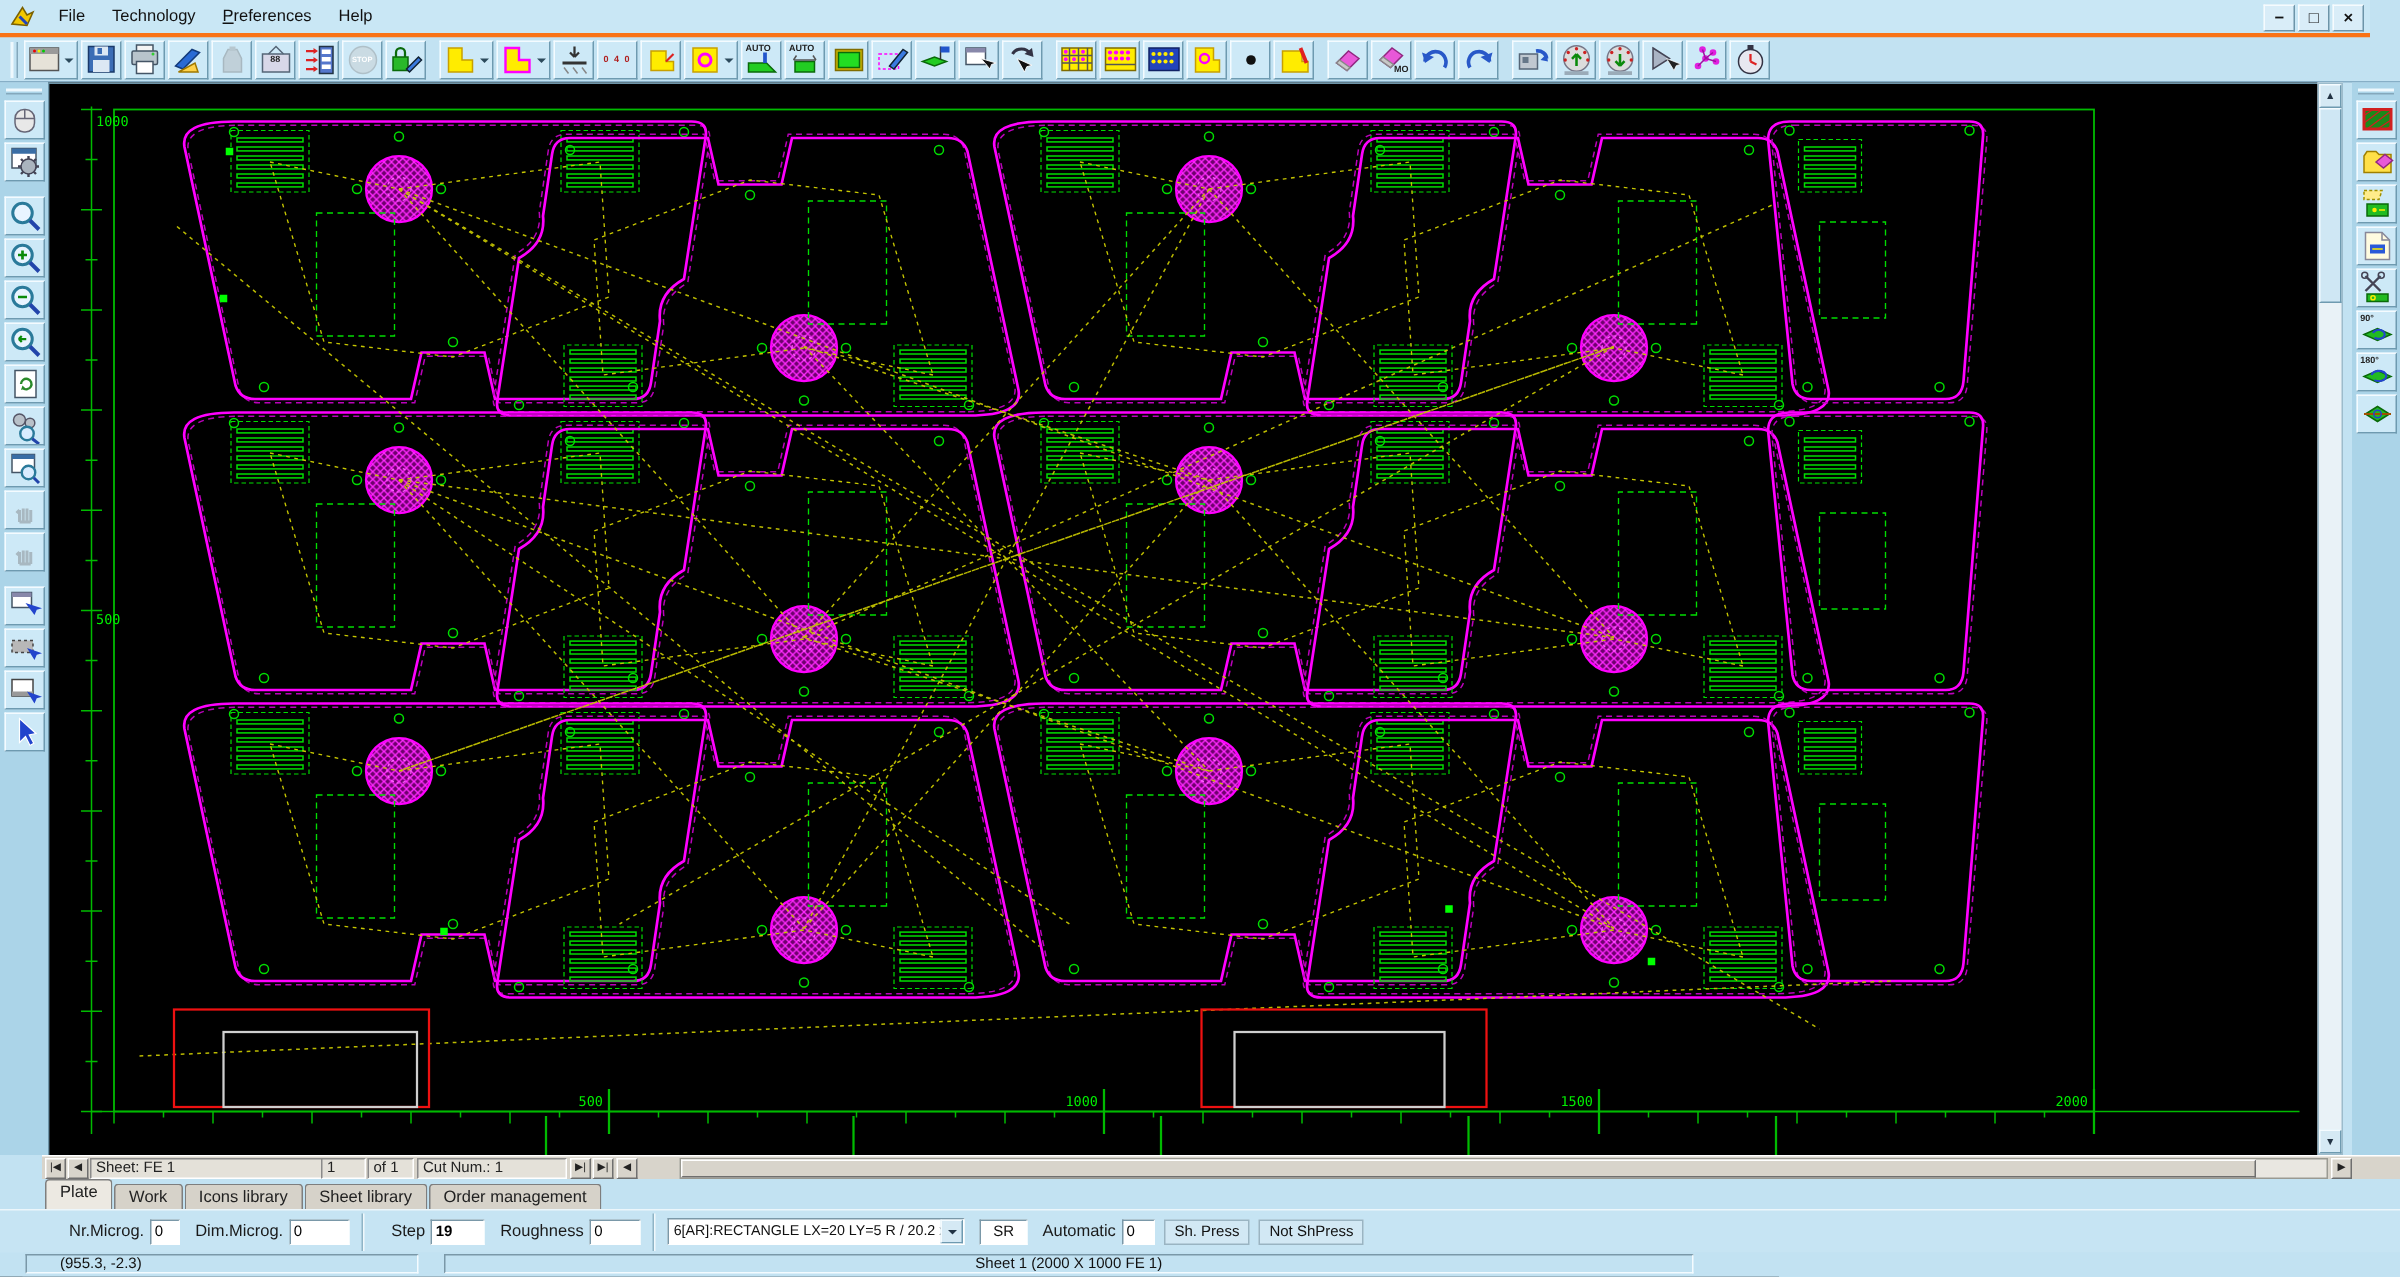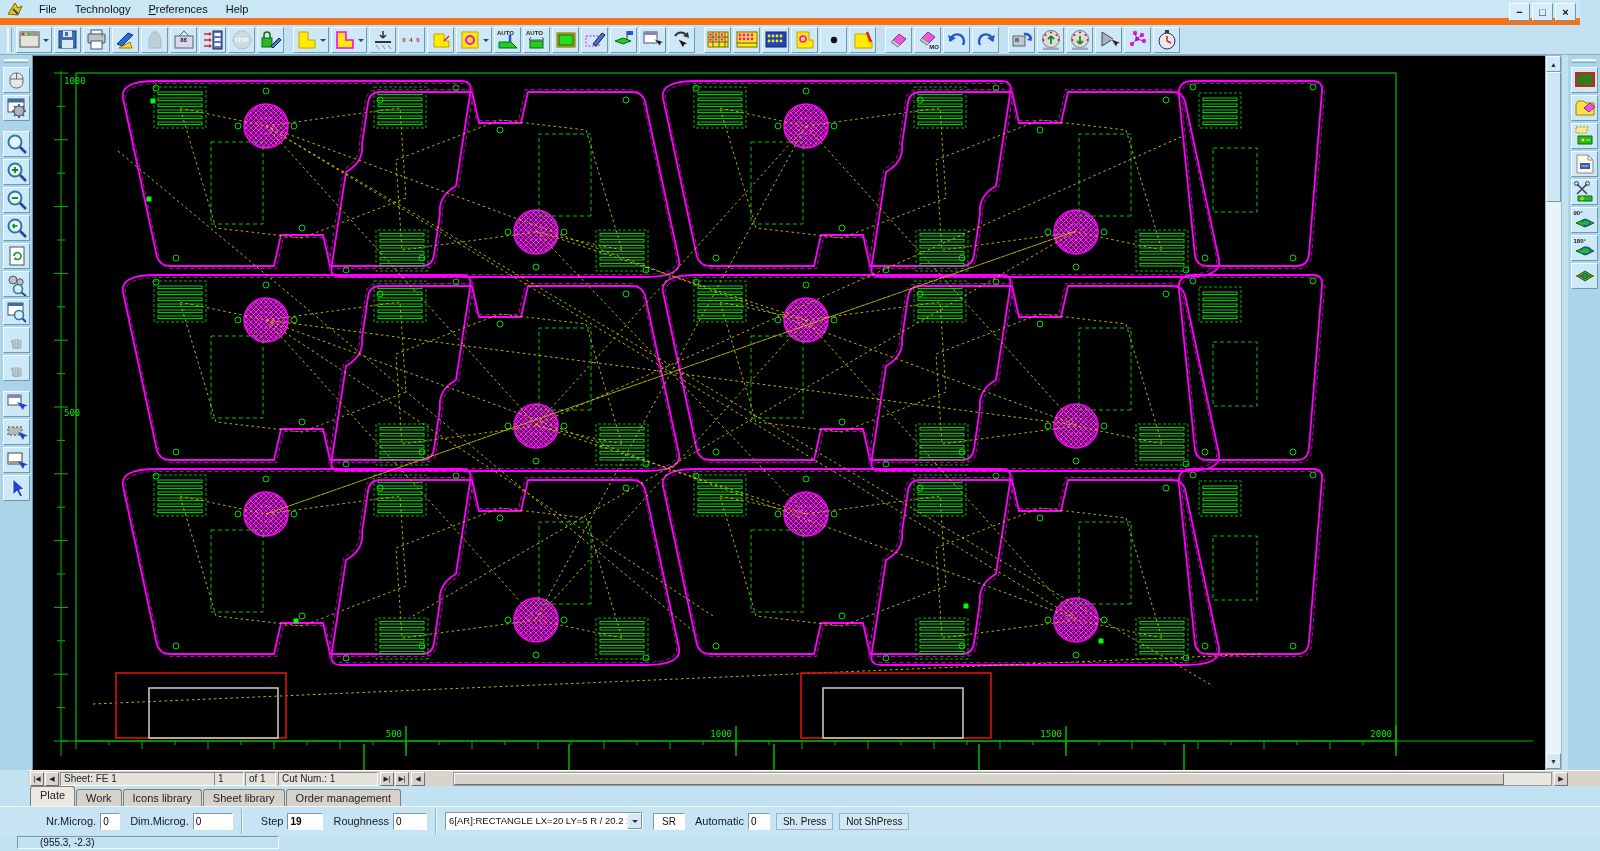--- a/index.html
+++ b/index.html
@@ -1,20 +1,20 @@
 <!DOCTYPE html>
 <html><head>
 <meta charset="utf-8">
 <style>
   *{box-sizing:border-box;margin:0;padding:0}
   html,body{width:1600px;height:851px;overflow:hidden;background:#c2e2f2;
     font-family:"Liberation Sans",sans-serif;font-size:11px;color:#111;position:relative}
   
   #menubar{position:absolute;top:0;left:0;width:1580px;height:25px;background:#c9e7f5;
-    border-bottom:7px solid #f97316;display:flex;align-items:center;padding-left:6px}
+    border-bottom:3px solid #f97316;display:flex;align-items:center;padding-left:6px}
   .menuitem{padding:3px 9px;cursor:default}
   .menuitem u{text-decoration:underline}
   #winctl{position:absolute;right:4px;top:3px;display:flex;gap:2px}
   .wbtn{width:21px;height:18px;border:1px solid;border-color:#f6fbfe #6d94a8 #6d94a8 #f6fbfe;
     background:#d9edf8;text-align:center;line-height:16px;font-size:11px;font-weight:bold}
   
   #toolbar{position:absolute;top:25px;left:0;width:1600px;height:30px;background:#c2e2f2;
     border-bottom:1px solid #86aec6;display:flex;align-items:center;padding-left:4px}
   .grip{width:5px;height:24px;margin:0 3px;border-left:2px solid #eef8fd;border-right:1px solid #84a8bc}
   .tbtn{width:27px;height:26px;border:1px solid;border-color:#f4fbff #6e9ab0 #6e9ab0 #f4fbff;
@@ -1030,13 +1030,14 @@
   </div>
   <div class="sunk">SR</div>
   <label>Automatic</label>
   <input class="fld" style="width: 22px;" value="0">
   <div class="cell">Sh. Press</div>
   <div class="cell">Not ShPress</div>
 </div>
 
 <div id="statusbar">
   <div class="scell" id="sc1">(955.3, -2.3)</div>
+  <div class="scell" id="sc2">Sheet 1 (2000 X 1000 FE 1)</div>
 </div>
 
 </body></html>

